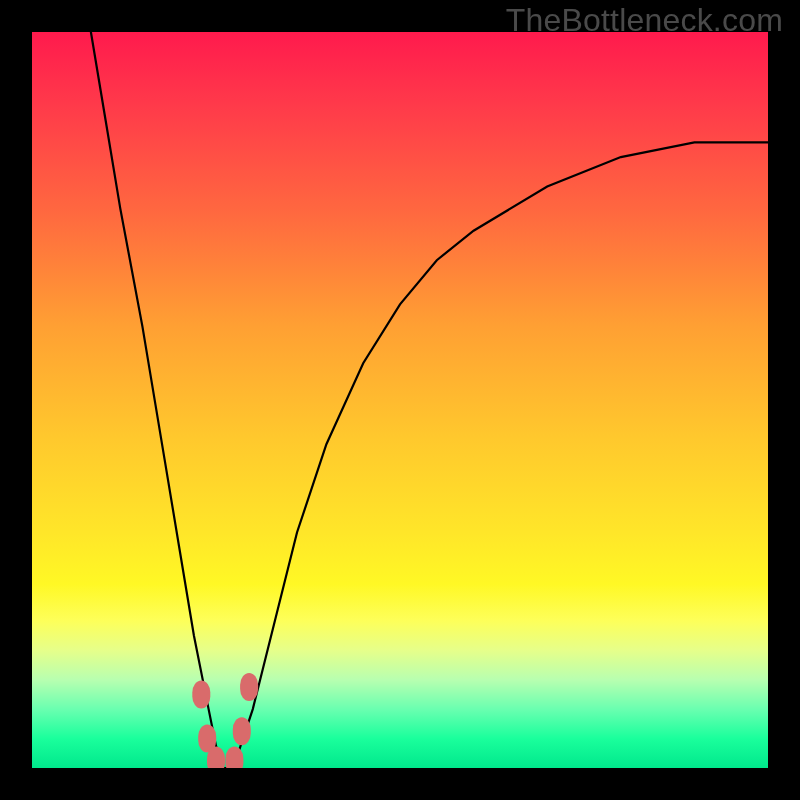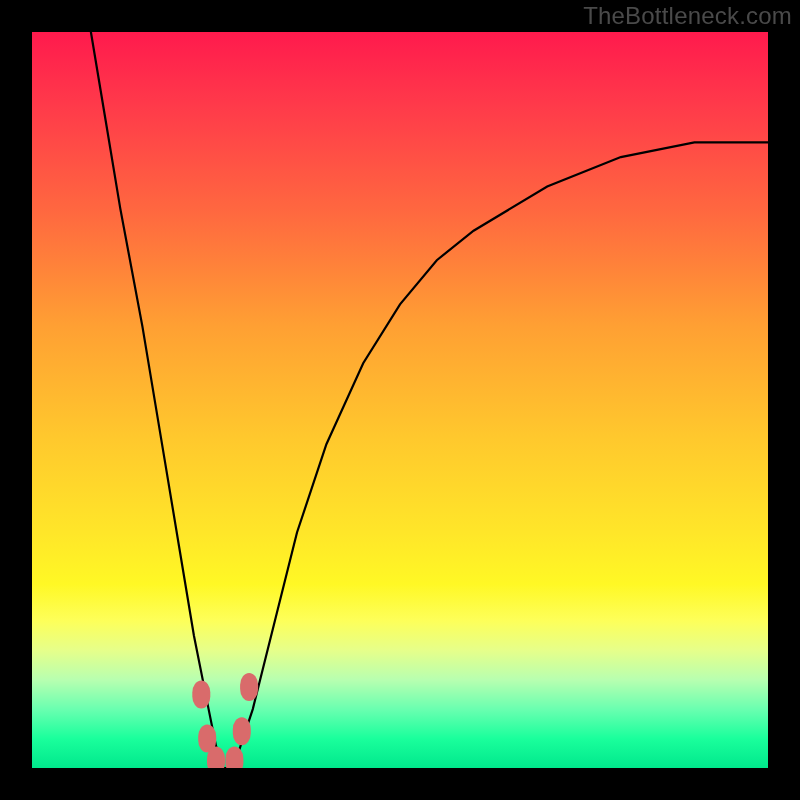--- a/index.html
+++ b/index.html
@@ -28,23 +28,23 @@
       #e6ff8a 84%,
       #b8ffb0 88%,
       #6affb0 92%,
       #1aff9c 96%,
       #00e88c 100%
     );
   }
   .watermark {
     position: absolute;
     top: 2px;
-    right: 8px;
+    right: 17px;
     font-family: Arial, Helvetica, sans-serif;
-    font-size: 24px;
+    font-size: 32px;
     color: #4a4a4a;
     font-weight: 500;
     letter-spacing: 0.2px;
   }
   svg.curve {
     position: absolute;
     left: 0;
     top: 0;
     width: 736px;
     height: 736px;

